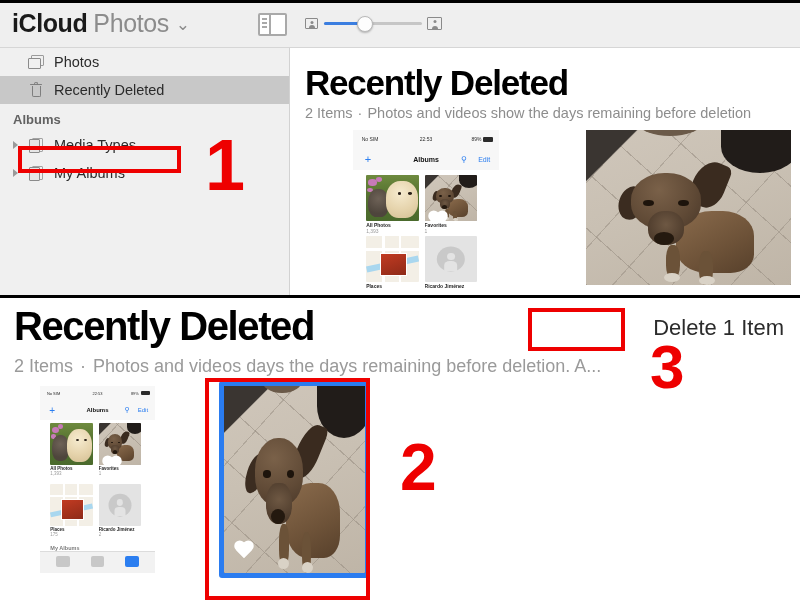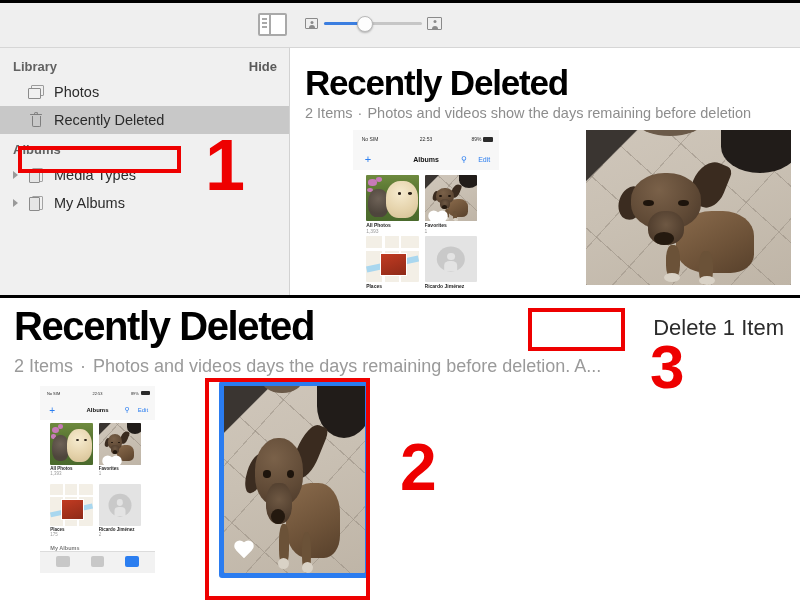--- a/index.html
+++ b/index.html
@@ -663,20 +663,23 @@
   }
 </style>
 </head>
 <body>
 
 <div id="root">
 
   <div class="panel-top">
 
     <div class="toolbar">
+      <div class="brand">
+        <span class="b1">iCloud</span><span class="b2">Photos</span><span class="chev">⌄</span>
+      </div>
 
       <div class="sidebar-toggle">
         <div class="sb-outer">
           <div class="sb-divider"></div>
           <div class="sb-line" style="top:3px;"></div>
           <div class="sb-line" style="top:7px;"></div>
           <div class="sb-line" style="top:11px;"></div>
         </div>
       </div>
 
@@ -691,24 +694,20 @@
         <div class="slider-knob"></div>
         <div class="zoom-ico large">
           <div class="person"></div>
             <div class="body"></div>
         </div>
       </div>
     </div>
 
     <div class="sidebar">
 
-      <div class="sb-section" style="margin-top:6px;">
-        <span class="title">Library</span>
-        <span class="hide">Hide</span>
-      </div>
 
       <div class="sb-row">
         <span class="ico ico-photos">
             <span class="back"></span>
             <span class="front"></span>
           </span>
         <span class="label">Photos</span>
       </div>
 
 

